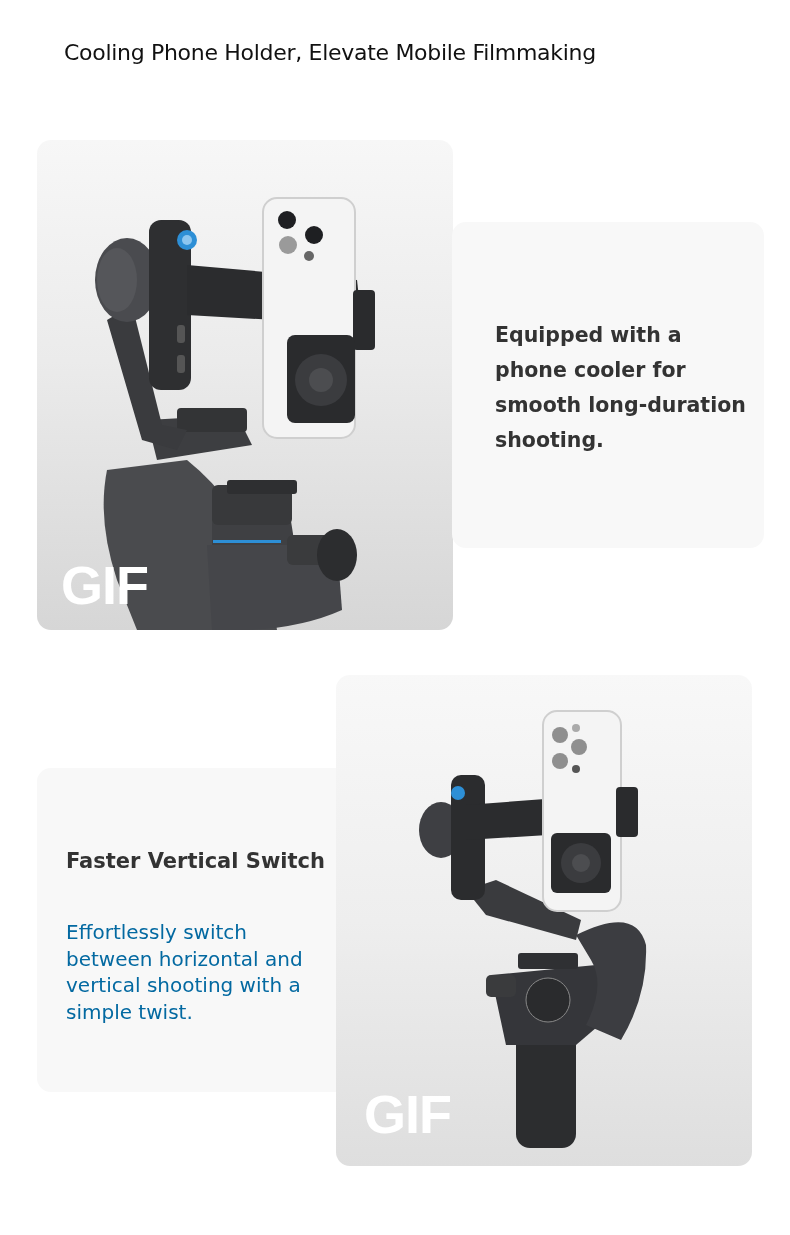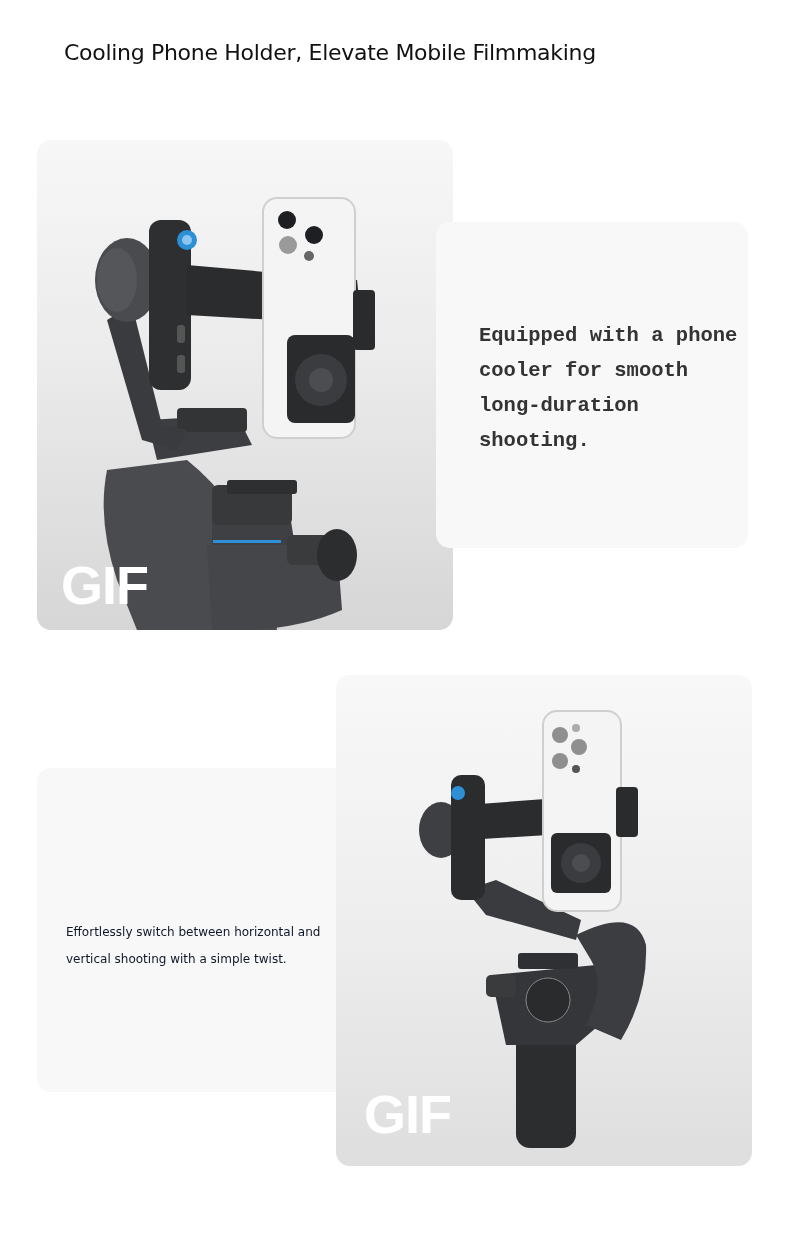--- a/index.html
+++ b/index.html
@@ -17,34 +17,34 @@
     position: absolute; border-radius: 14px; overflow: hidden;
     background: linear-gradient(180deg, #f7f7f7 0%, #ebebeb 45%, #d6d6d6 100%);
   }
   .img-card.one { left: 37px; top: 140px; width: 416px; height: 490px; }
   .img-card.two { left: 336px; top: 675px; width: 416px; height: 491px; z-index: 2;
     background: linear-gradient(180deg, #f8f8f8 0%, #eeeeee 50%, #dedede 100%); }
 
   .text-card {
     position: absolute; background: #f8f8f8; border-radius: 14px;
   }
-  .text-card.one { left: 436px; top: 222px; width: 312px; height: 326px; z-index: 1; font-family: Liberation Mono, monospace; }
+  .text-card.one { left: 452px; top: 222px; width: 312px; height: 326px; z-index: 1; }
   .text-card.two { left: 37px; top: 768px; width: 312px; height: 324px; z-index: 1; }
 
   .feature-big {
     position: absolute; left: 43px; top: 96px; width: 260px;
     font-size: 20.5px; font-weight: bold; line-height: 35px; color: #333333;
   }
   .feature-heading {
     position: absolute; left: 29px; top: 76px; width: 260px;
     font-size: 21px; font-weight: bold; line-height: 35px; color: #333333;
   }
   .feature-body {
     position: absolute; left: 29px; top: 151px; width: 260px;
-    font-size: 12px; line-height: 26.5px; color: #0f172a;
+    font-size: 20px; line-height: 26.5px; color: #0369a1;
   }
 
   .gif-badge {
     position: absolute; font-family: "Liberation Sans", sans-serif;
     font-weight: bold; font-size: 54px; color: #ffffff; letter-spacing: -1px;
     line-height: 1; z-index: 5;
   }
   .img-card.one .gif-badge { left: 24px; top: 418px; }
   .img-card.two .gif-badge { left: 28px; top: 412px; }
 
@@ -97,20 +97,21 @@
     <circle cx="284" cy="240" r="12" fill="#4c4d50"></circle>
   </svg>
   <div class="gif-badge">GIF</div>
 </div>
 
 <div class="text-card one">
   <p class="feature-big">Equipped with a phone cooler for smooth long-duration shooting.</p>
 </div>
 
 <div class="text-card two">
+  <h2 class="feature-heading">Faster Vertical Switch</h2>
   <p class="feature-body">Effortlessly switch between horizontal and vertical shooting with a simple twist.</p>
 </div>
 
 <div class="img-card two">
   <svg class="product" width="416" height="491" viewBox="0 0 416 491">
 
     <rect x="180" y="355" width="60" height="118" rx="14" fill="#2c2d2f"></rect>
 
     <path d="M155 300 L260 290 L275 340 L240 370 L170 370 Z" fill="#35363a"></path>
     <circle cx="212" cy="325" r="22" fill="#2a2b2d" stroke="#888" stroke-width="1"></circle>

